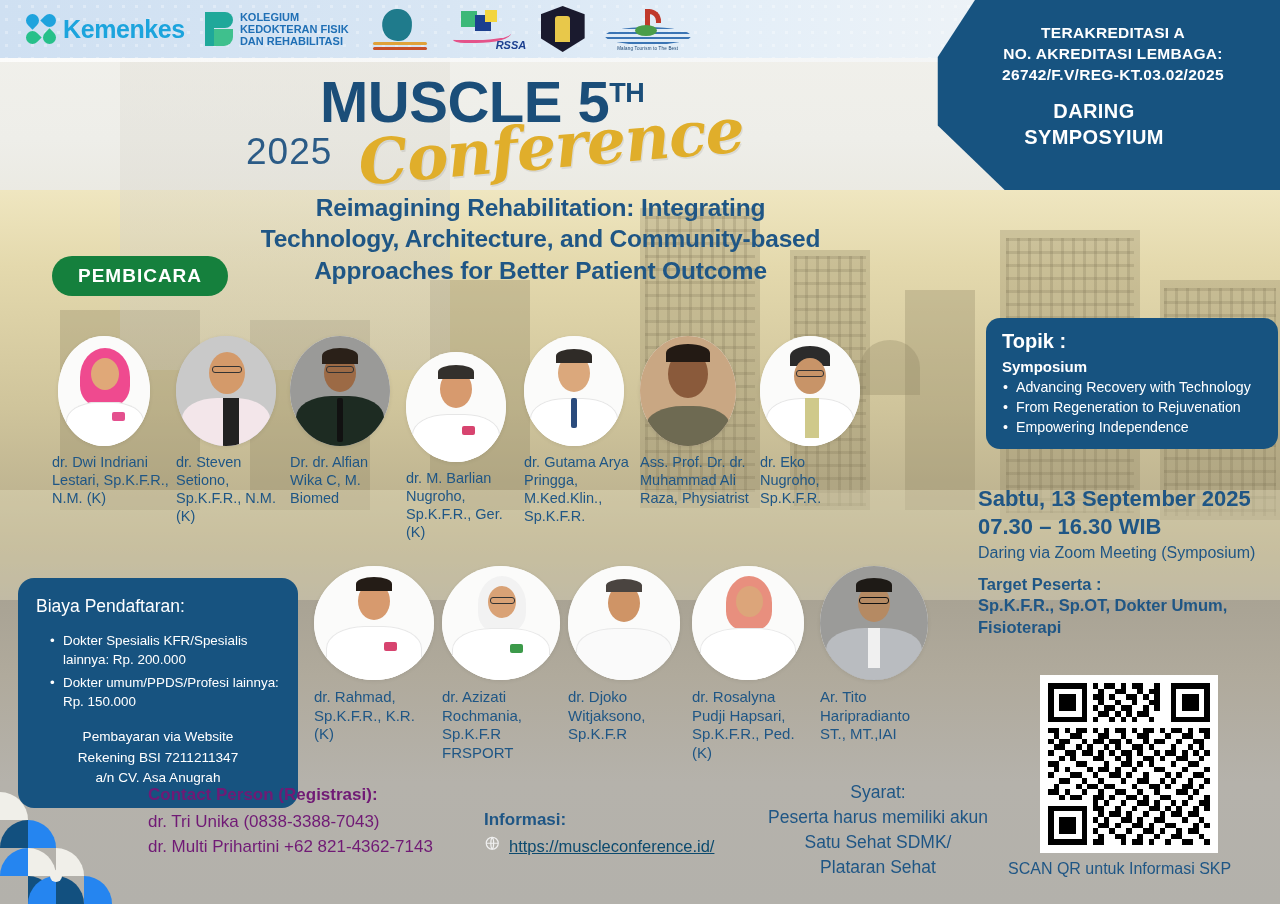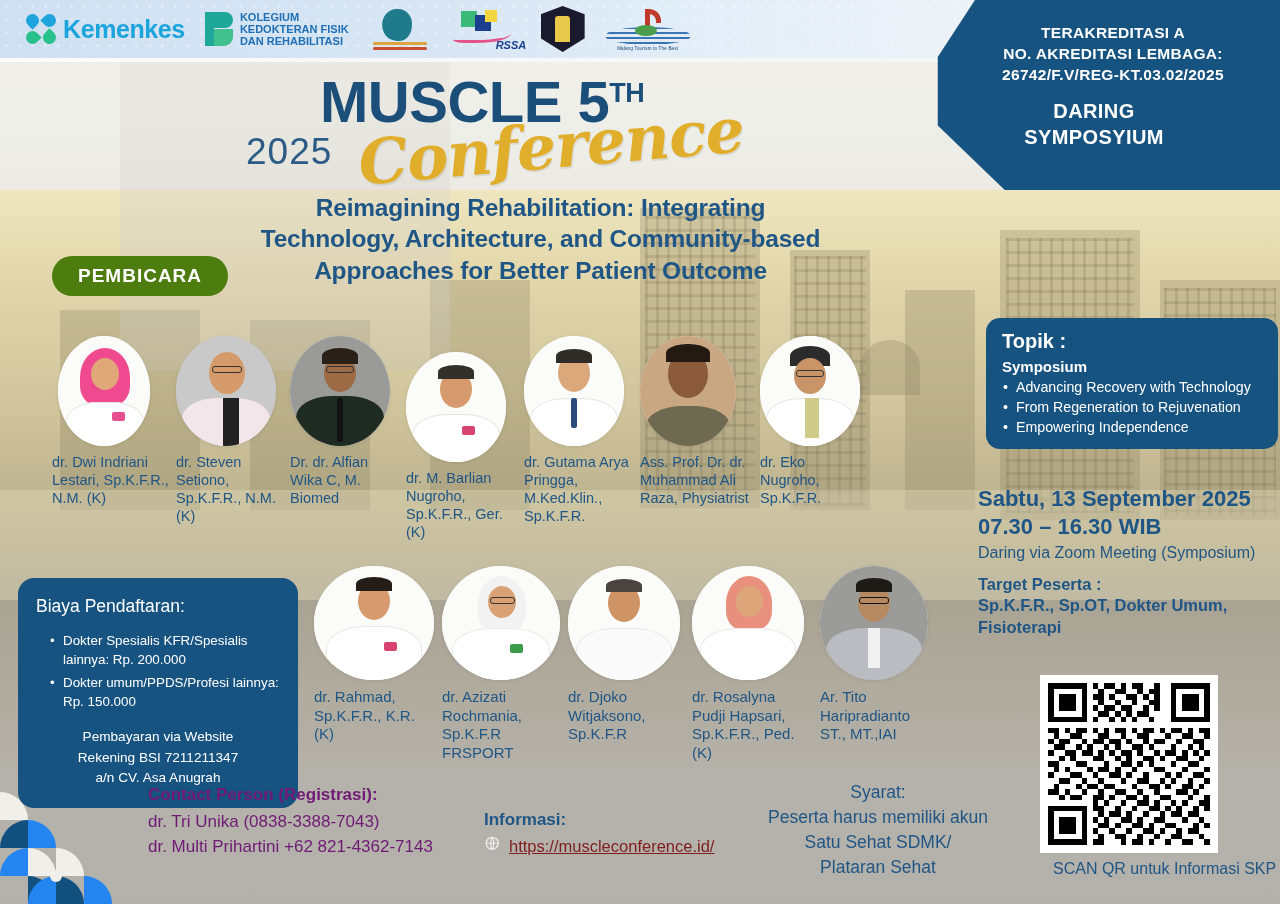--- a/index.html
+++ b/index.html
@@ -142,21 +142,21 @@
   }
   .subtitle {
     position:absolute; left:248px; top:192px; width:585px; z-index:5;
     text-align:center; font-size:24.5px; font-weight:bold; color:#1f5685;
     line-height:1.28; letter-spacing:-.2px;
   }
 
   
   .pembicara {
     position:absolute; left:52px; top:256px; z-index:6;
-    background:#4d7c0f; color:#fff; border-radius:22px;
+    background:#15803d; color:#fff; border-radius:22px;
     padding:9px 26px; font-size:19px; font-weight:bold; letter-spacing:1px;
   }
 
   
   .spk { position:absolute; z-index:5; }
   .spk .photo {
     border-radius:50%; overflow:hidden; position:relative;
     background:#f3f3f1; box-shadow:0 1px 4px rgba(0,0,0,.08);
   }
   .spk .nm {
@@ -203,31 +203,31 @@
   .biaya li:before { content:"•"; position:absolute; left:0; }
   .biaya .pay { text-align:center; font-size:13.6px; line-height:1.5; margin-top:16px; }
 
   .contact { position:absolute; left:148px; top:785px; z-index:6; color:#701a75; }
   .contact h4 { font-size:17px; font-weight:bold; margin-bottom:5px; }
   .contact p { font-size:17px; line-height:1.45; }
 
   .informasi { position:absolute; left:484px; top:810px; z-index:6; color:#1f5685; }
   .informasi h4 { font-size:17px; font-weight:bold; margin-bottom:5px; }
   .informasi .row { display:flex; align-items:center; gap:7px; }
-  .informasi a { font-size:16.5px; color:#7f1d1d; text-decoration:underline; }
+  .informasi a { font-size:16.5px; color:#0c4a6e; text-decoration:underline; }
 
   .syarat {
     position:absolute; left:728px; top:780px; width:300px; z-index:6;
     text-align:center; color:#1f5685; font-size:17.5px; line-height:1.43;
   }
 
   .qrwrap { position:absolute; left:1040px; top:675px; z-index:6; }
   .qr { width:178px; height:178px; background:#fff; padding:8px; }
   .qrcap { position:absolute; left:1008px; top:860px; z-index:6;
-           color:#1f5685; font-size:16px;margin-left:45px; }
+           color:#1f5685; font-size:16px; }
 
   
   .deco { position:absolute; left:0; bottom:0; width:132px; height:112px; z-index:3; }
 
   .hr-line { position:absolute; left:0; top:58px; width:1000px; height:4px;
              background:linear-gradient(90deg,#ffffff,#f4f6f8); opacity:.8; }
 </style>
 </head>
 <body>
 

